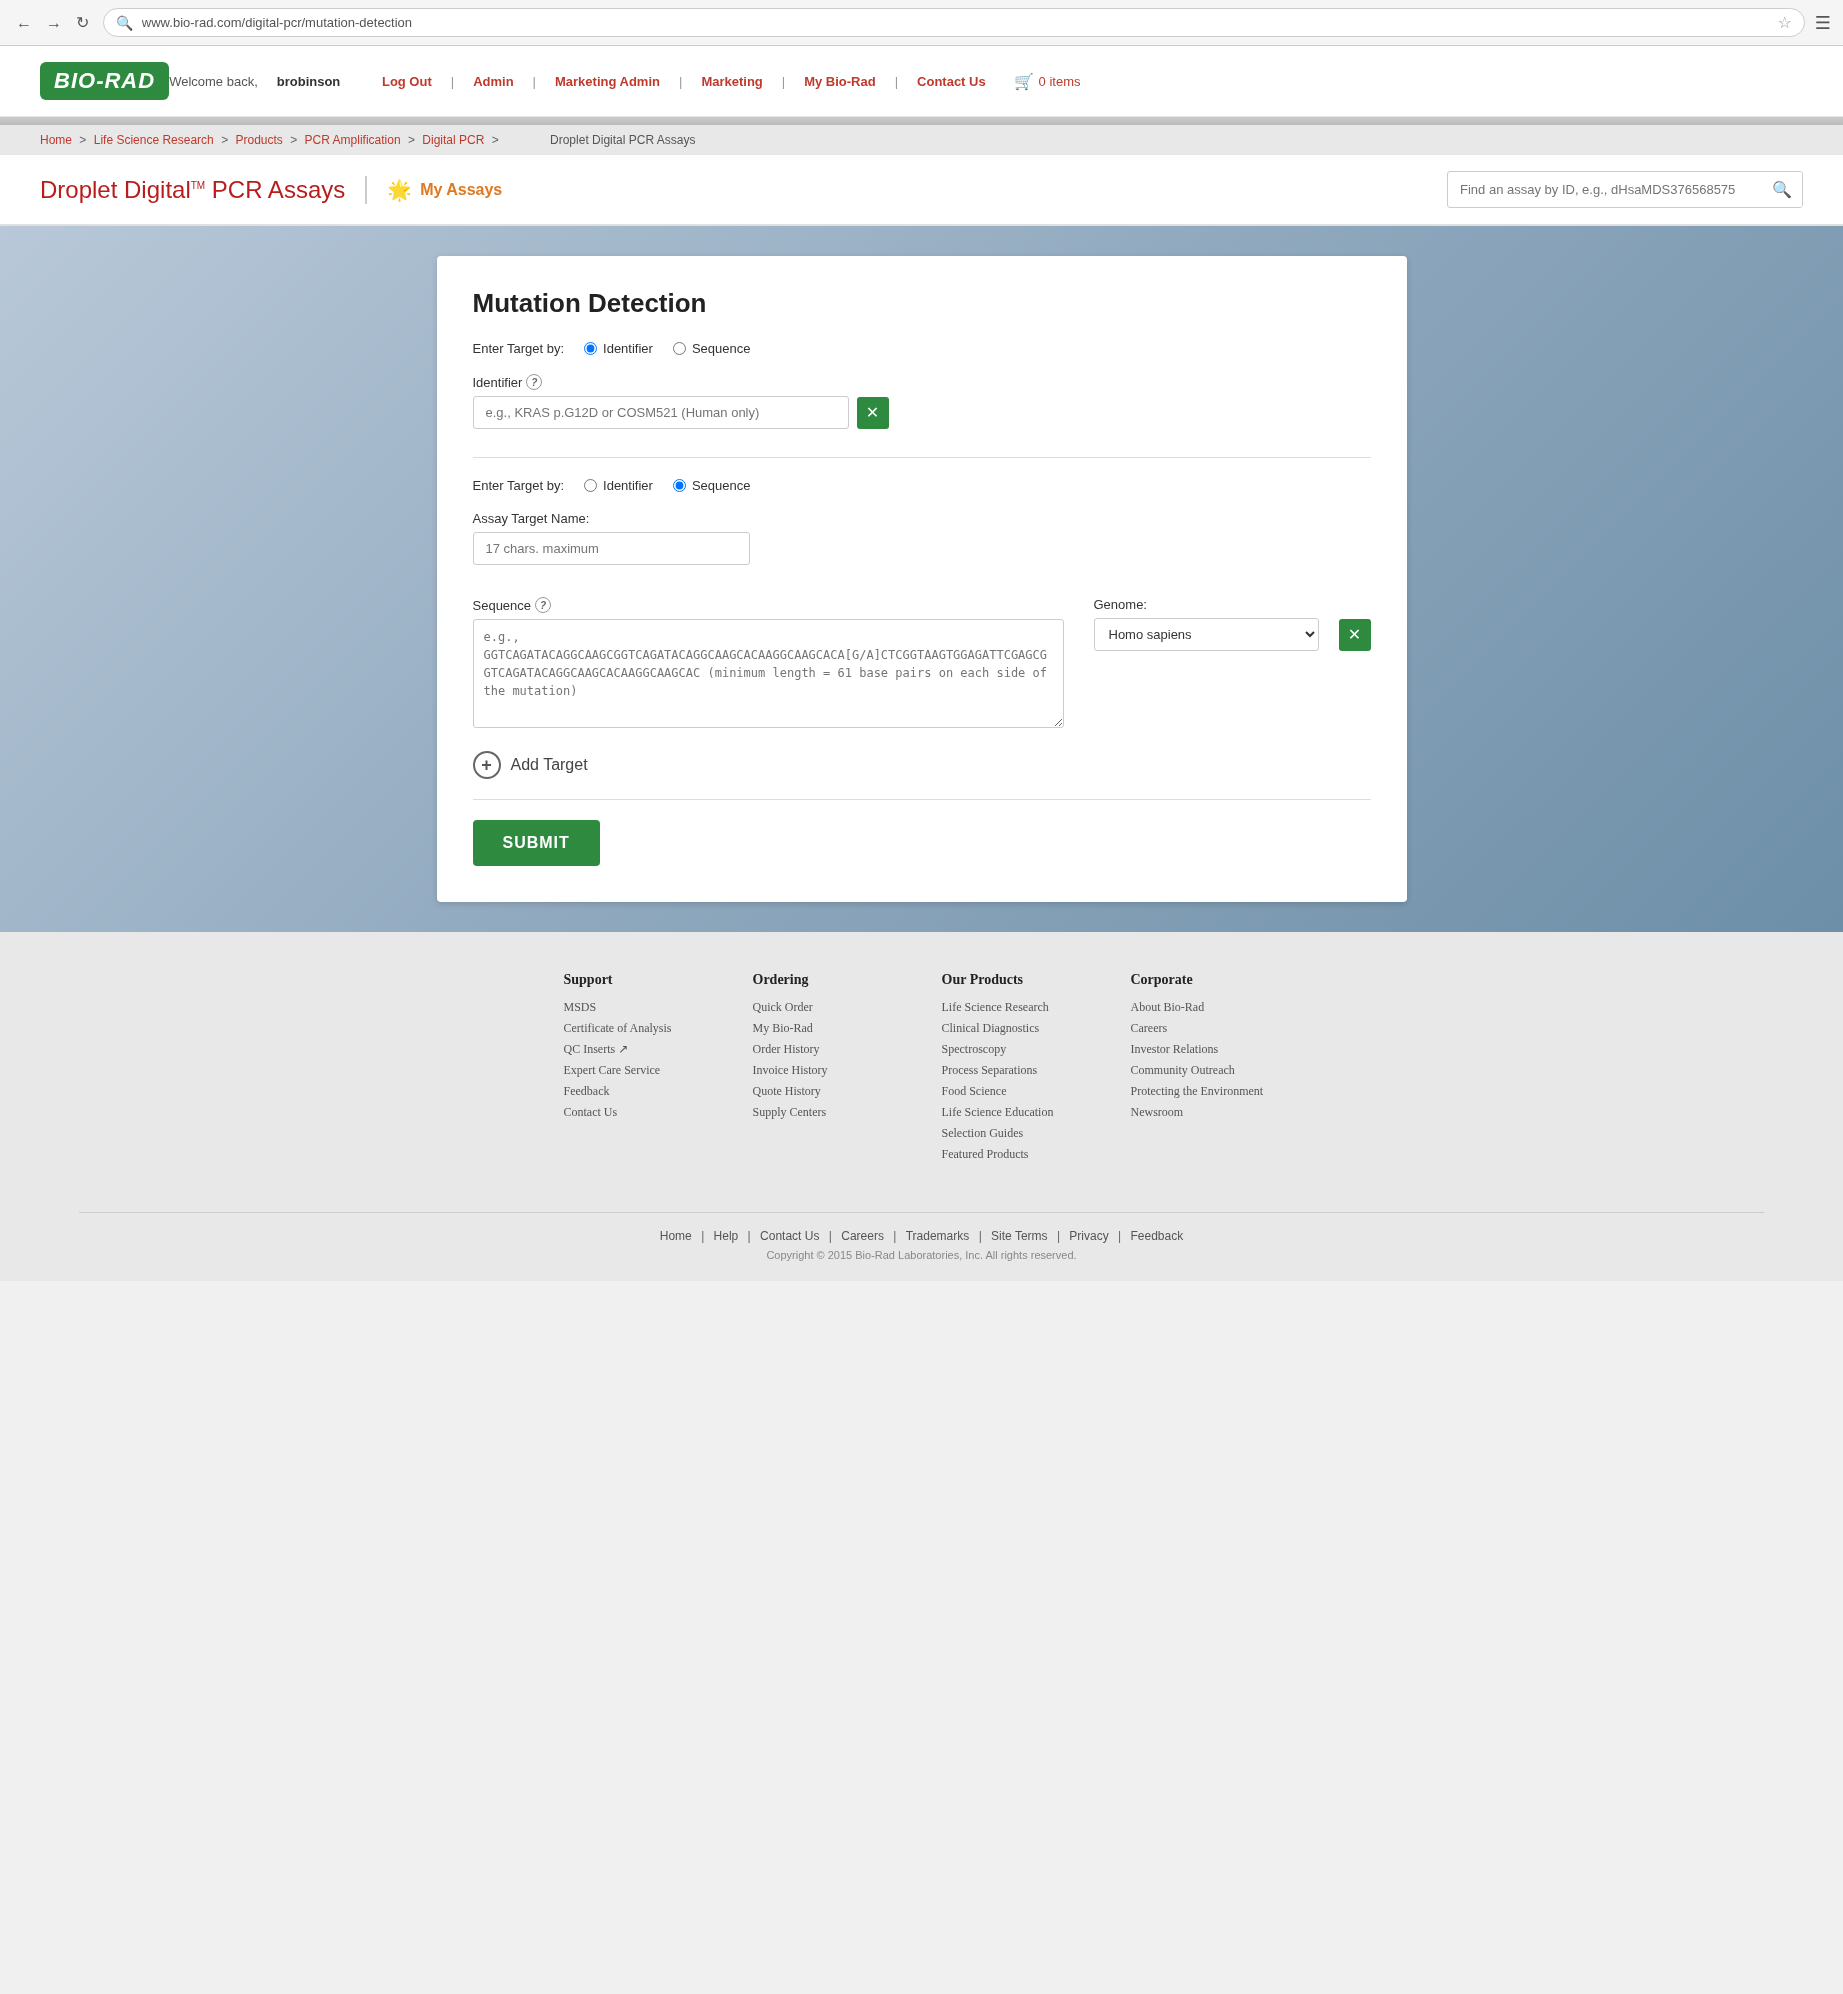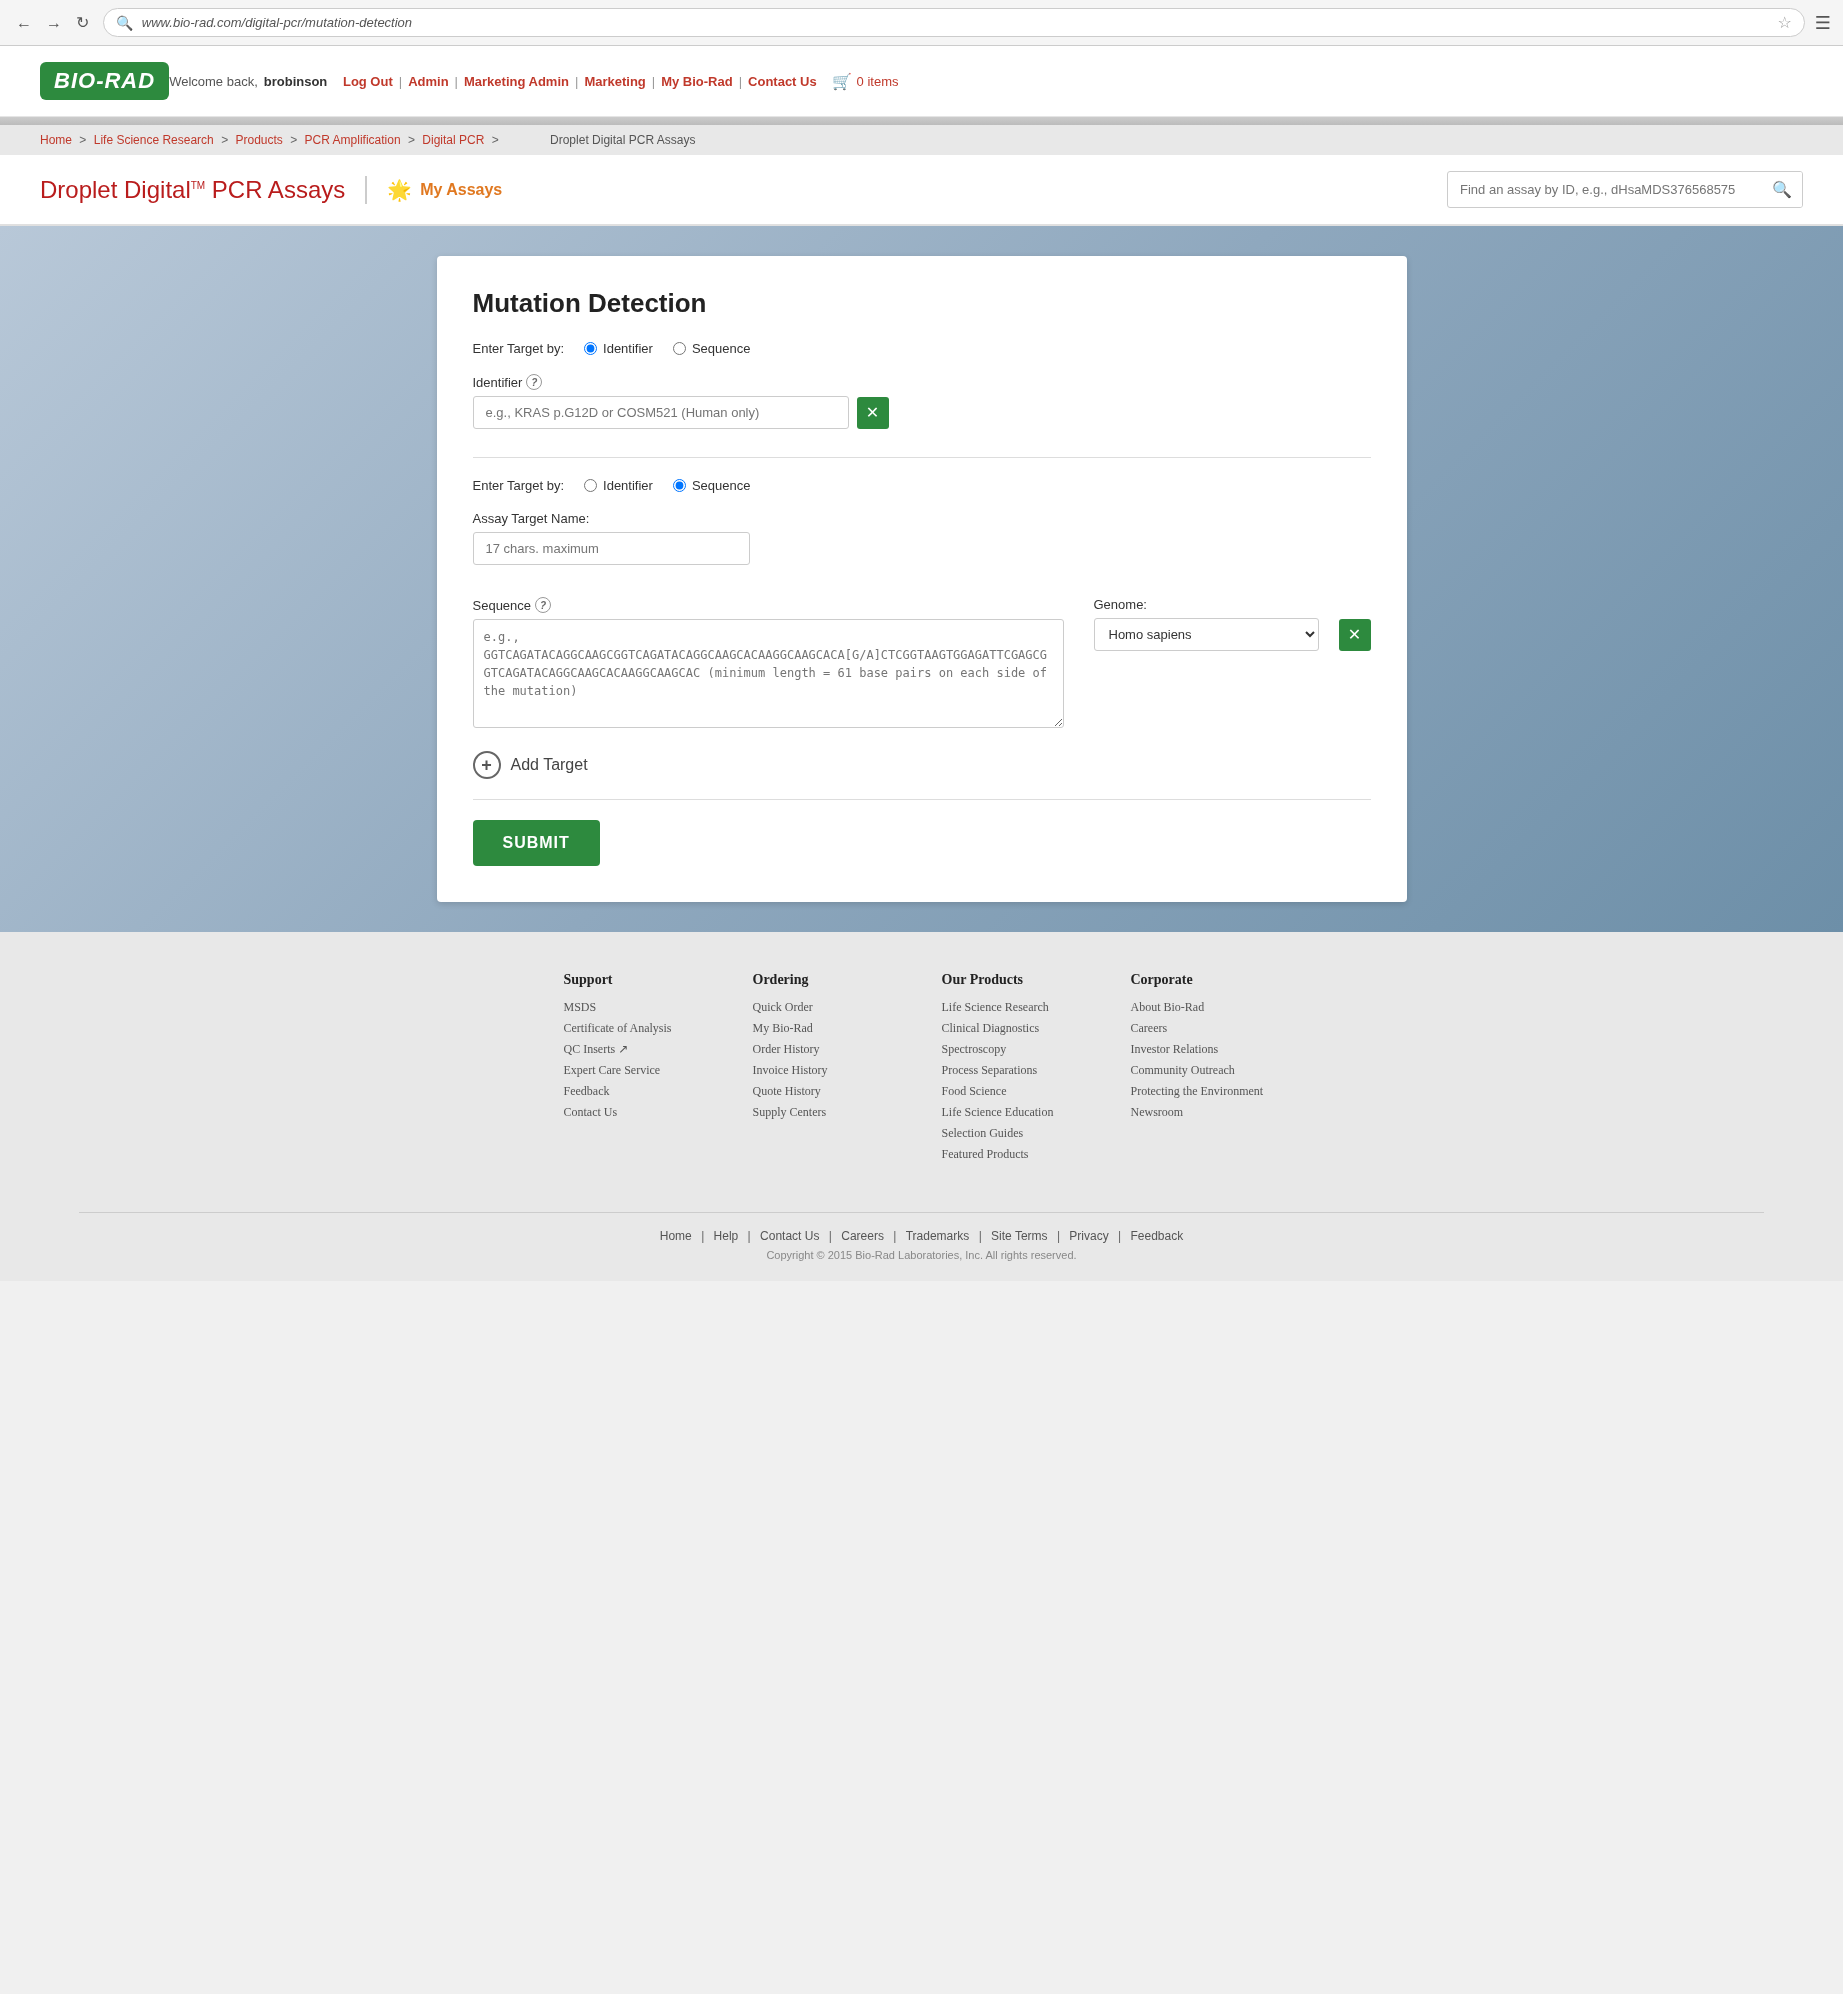--- a/index.html
+++ b/index.html
@@ -57,21 +57,21 @@
       color: #fff;
       font-size: 22px;
       font-weight: bold;
       font-style: italic;
       letter-spacing: 1px;
     }
     .logo-dash { color: #fff; font-weight: bold; }
     .header-right {
       display: flex;
       align-items: center;
-      gap: 6px;
+      gap: 19px;
       font-size: 13px;
       color: #555;
     }
     .header-right a { color: #c0392b; text-decoration: none; font-weight: bold; }
     .header-right .separator { color: #999; }
     .welcome-text { color: #555; }
     .welcome-name { font-weight: bold; color: #333; }
     .cart-area {
       display: flex;
       align-items: center;
@@ -370,21 +370,21 @@
 <body>
 
 <div class="browser-chrome">
   <div class="browser-nav-buttons">
     <button class="browser-nav-btn">←</button>
     <button class="browser-nav-btn">→</button>
     <button class="browser-nav-btn">↻</button>
   </div>
   <div class="browser-address-bar">
     <span style="color:#999; font-size:14px;">🔍</span>
-    <input type="text" style="color: rgb(85, 85, 85); font-style: italic;" value="www.bio-rad.com/digital-pcr/mutation-detection">
+    <input type="text" style="color: rgb(85, 85, 85);" value="www.bio-rad.com/digital-pcr/mutation-detection">
     <span class="browser-star">☆</span>
   </div>
   <button class="browser-menu">☰</button>
 </div>
 
 <div class="site-wrapper">
 
   <div class="site-header">
     <div class="logo-container">
       <span class="logo-text">BIO<span class="logo-dash">‑</span>RAD</span>

